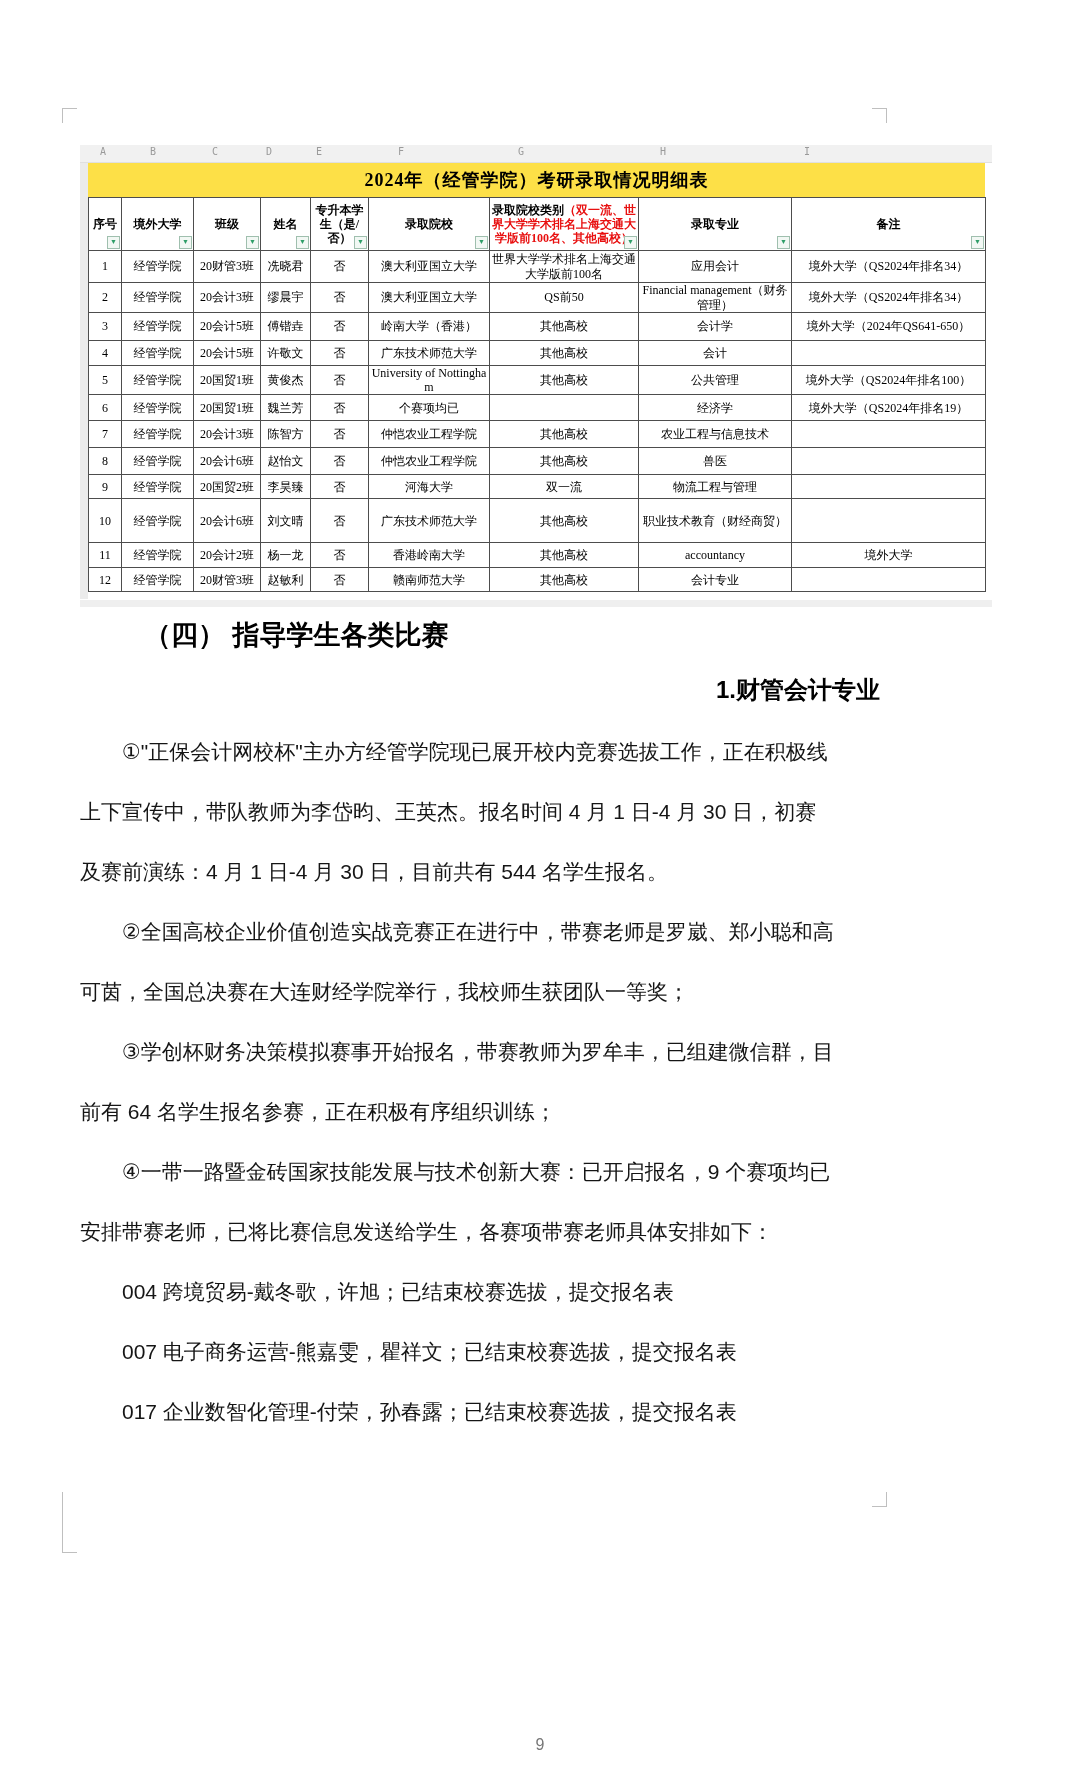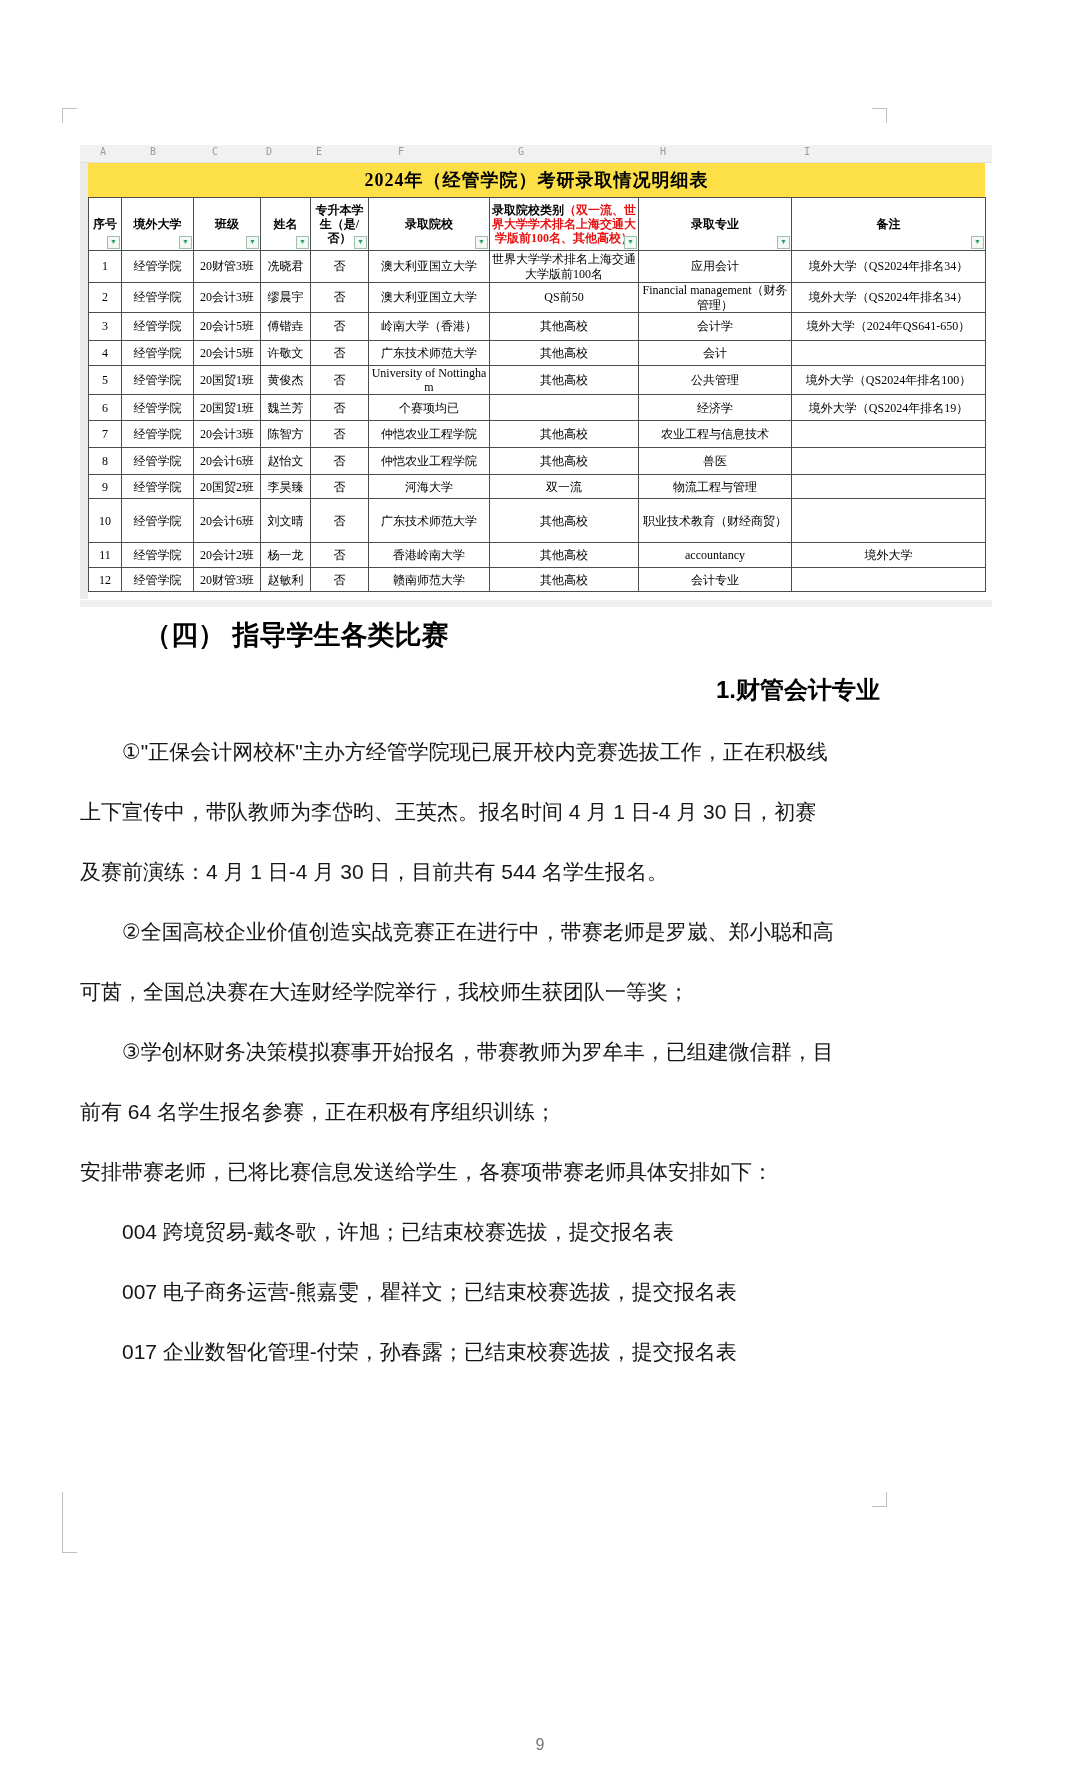--- a/index.html
+++ b/index.html
@@ -235,20 +235,21 @@
     <h2>（四） 指导学生各类比赛</h2>
     <h3>1.财管会计专业</h3>
     <div id="bodyLines">
         <div class="bl indent">①"正保会计网校杯"主办方经管学院现已展开校内竞赛选拔工作，正在积极线</div>
         <div class="bl">上下宣传中，带队教师为李岱昀、王英杰。报名时间 4 月 1 日-4 月 30 日，初赛</div>
         <div class="bl">及赛前演练：4 月 1 日-4 月 30 日，目前共有 544 名学生报名。</div>
         <div class="bl indent">②全国高校企业价值创造实战竞赛正在进行中，带赛老师是罗崴、郑小聪和高</div>
         <div class="bl">可茵，全国总决赛在大连财经学院举行，我校师生获团队一等奖；</div>
         <div class="bl indent">③学创杯财务决策模拟赛事开始报名，带赛教师为罗牟丰，已组建微信群，目</div>
         <div class="bl">前有 64 名学生报名参赛，正在积极有序组织训练；</div>
+        <div class="bl indent">④一带一路暨金砖国家技能发展与技术创新大赛：已开启报名，9 个赛项均已</div>
         <div class="bl">安排带赛老师，已将比赛信息发送给学生，各赛项带赛老师具体安排如下：</div>
         <div class="bl indent">004 跨境贸易-戴冬歌，许旭；已结束校赛选拔，提交报名表</div>
         <div class="bl indent">007 电子商务运营-熊嘉雯，瞿祥文；已结束校赛选拔，提交报名表</div>
         <div class="bl indent">017 企业数智化管理-付荣，孙春露；已结束校赛选拔，提交报名表</div>
       </div>
   </div>
 
   <div class="pagenum">9</div>
 </div>
 

